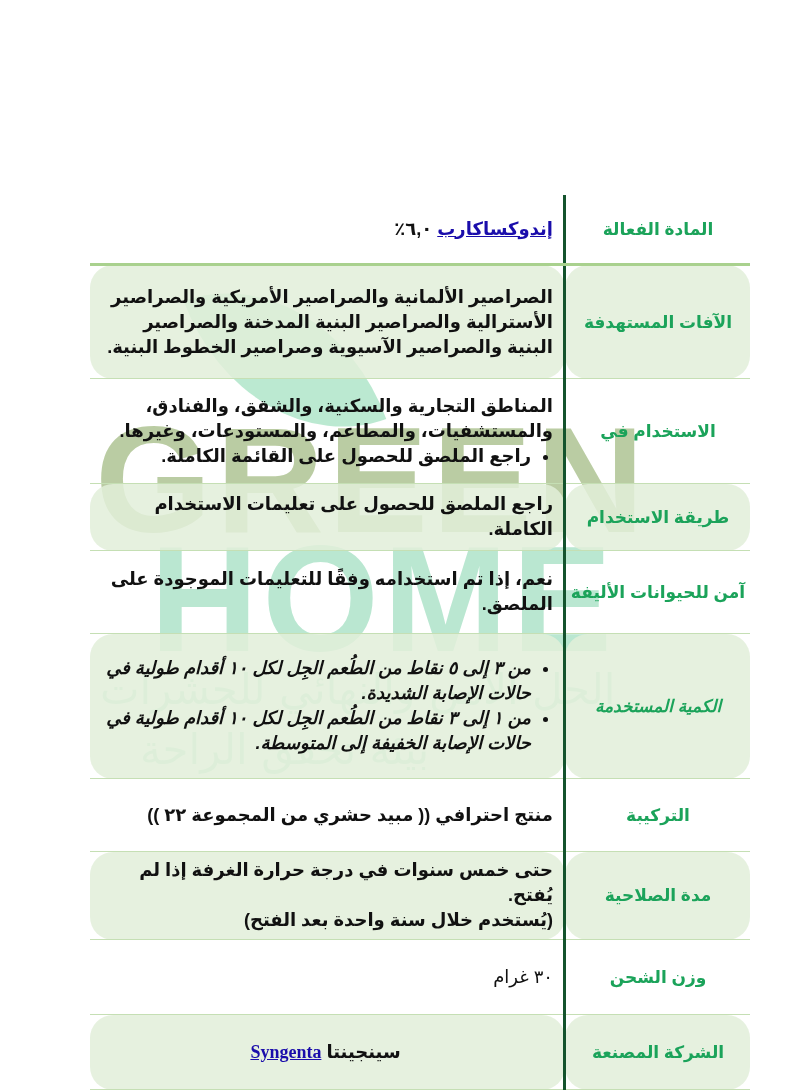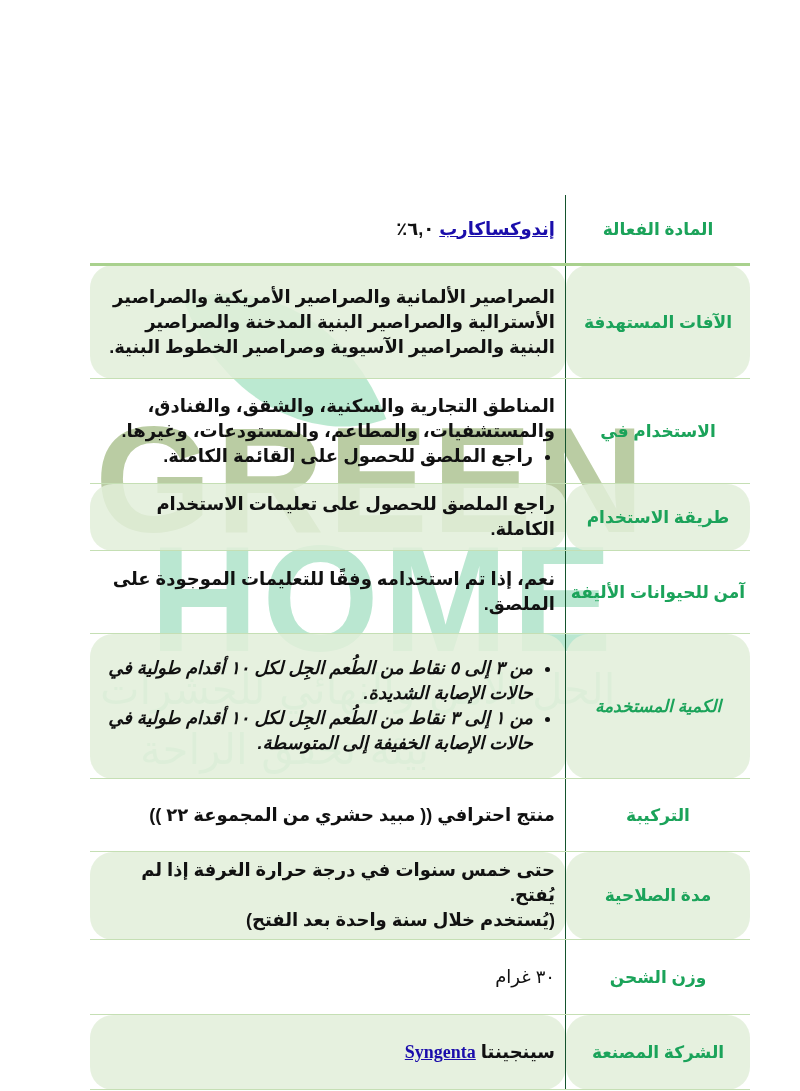--- a/index.html
+++ b/index.html
@@ -32,38 +32,38 @@
     }
     table.spec {
       position: absolute; left: 90px; top: 195px; width: 660px; z-index: 1;
       border-collapse: collapse; direction: rtl;
     }
     table.spec td { border-bottom: 1px solid #c5dfb4; vertical-align: middle; }
     table.spec tr:first-child td { border-bottom: 3px solid #a9d18e; }
     table.spec tr.shaded td { background: rgba(226, 239, 217, 0.85); border-radius: 23px; }
     td.label {
       width: 176px; text-align: center; color: #1ba35a; font-size: 17px; font-weight: bold;
-      border-left: 1px solid #14532d; padding: 8px 4px;
+      border-left: 3px solid #14532d; padding: 8px 4px;
     }
     td.value {
       text-align: right; color: #111; font-size: 18px; font-weight: bold; padding: 6px 10px 6px 8px; line-height: 25px;
     }
     a.lnk { color: #1a0dab; text-decoration: underline; font-weight: bold; }
     ul.bullets { margin: 0; padding: 0 22px 0 0; list-style: disc; }
     ul.bullets li { margin: 0; }
     .r-active td { height: 52px; }
     .r-pests td { height: 96px; }
     .r-usein td { height: 88px; }
     .r-method td { height: 50px; }
     .r-pets td { height: 66px; }
     .r-qty td { height: 128px; font-style: italic; }
     .r-comp td { height: 56px; }
     .r-shelf td { height: 68px; }
     .r-weight td { height: 58px; }
-    .r-maker td { height: 58px; }
+    .r-maker td { height: 58px; text-align: center; }
   </style>
 </head>
 <body>
 
 <div class="watermark wm-leaf"></div>
 <div class="watermark wm-green">GREEN</div>
 <div class="watermark wm-home">HOME</div>
 <div class="watermark wm-slogan1">الحل الآمن والنهائي للحشرات</div>
 <div class="watermark wm-slogan2">بيئة تحقق الراحة</div>
 

